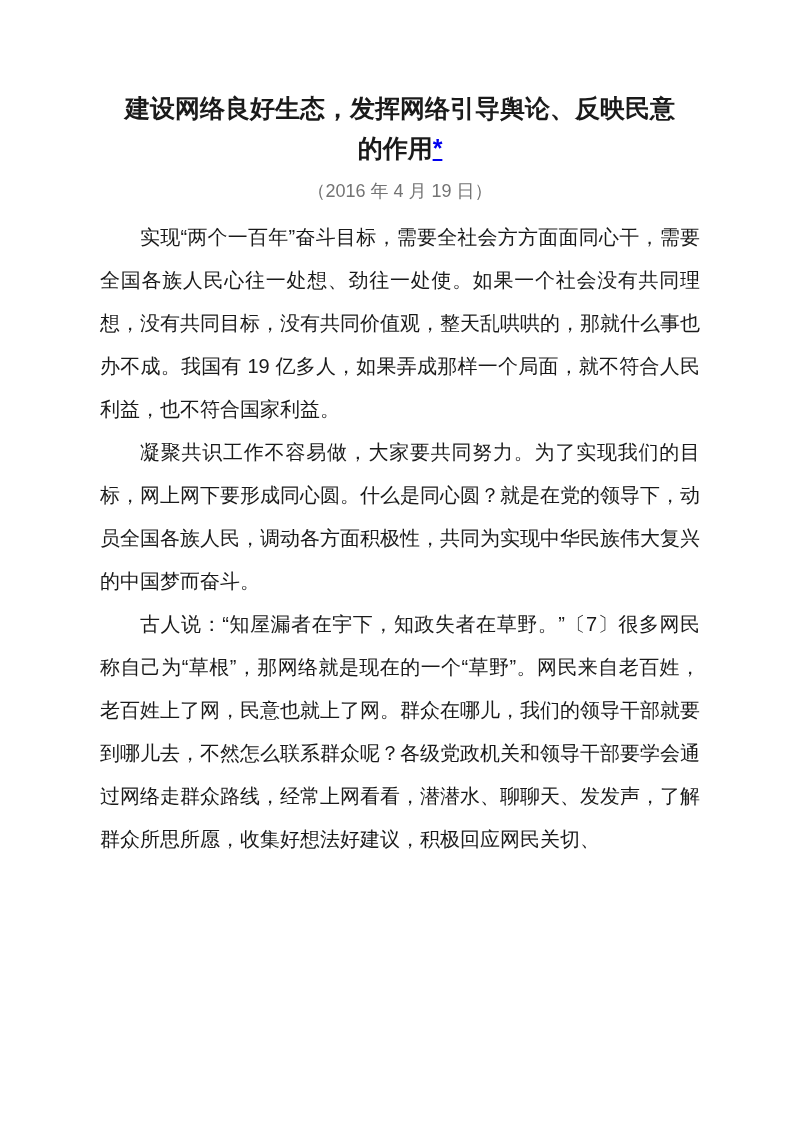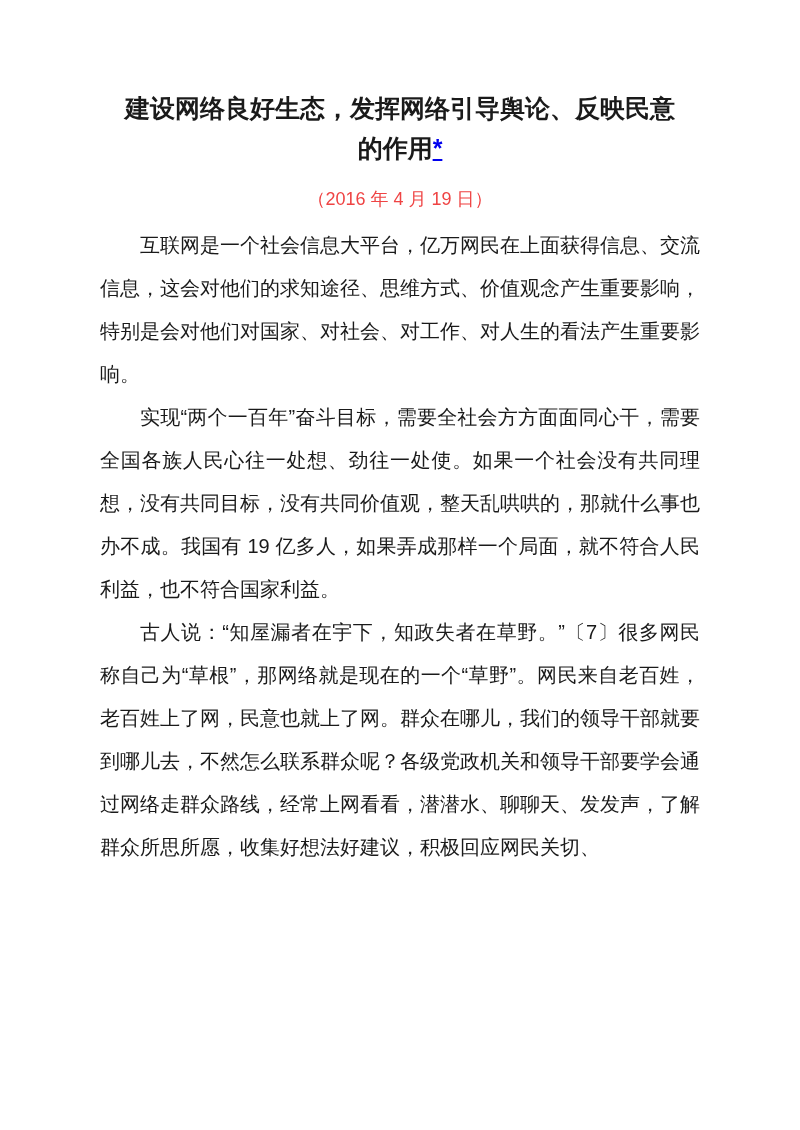--- a/index.html
+++ b/index.html
@@ -26,26 +26,26 @@
     font-weight: 700;
     text-align: center;
     color: #1a1a1a;
   }
   .footnote-link {
     color: #0000ee;
     text-decoration: underline;
     font-weight: 700;
   }
   .doc-date {
-    margin-top: 18px;
+    margin-top: 10px;
     text-align: center;
     font-size: 18px;
     line-height: 26px;
     font-weight: 400;
-    color: #ef4444;
+    color: #737373;
   }
   .doc-body {
     margin-top: 12px;
     font-size: 20px;
     line-height: 43px;
     text-align: justify;
     text-justify: inter-ideograph;
   }
   .doc-body p {
     margin: 0;
@@ -55,18 +55,18 @@
 </head>
 <body>
 
 <div class="page">
 
   <h1 class="doc-title"><span>建设网络良好生态，发挥网络引导舆论、反映民意的作用</span><a class="footnote-link" href="#">*</a></h1>
 
   <div class="doc-date">（2016 年 4 月 19 日）</div>
 
   <div class="doc-body">
-    <p>互联网是一个社会信息大平台，亿万网民在上面获得信息、交流信息，这会对他们的求知途径、思维方式、价值观念产生重要影响，特别是会对他们对国家、对社会、对工作、对人生的看法产生重要影响。</p>
     <p>实现“两个一百年”奋斗目标，需要全社会方方面面同心干，需要全国各族人民心往一处想、劲往一处使。如果一个社会没有共同理想，没有共同目标，没有共同价值观，整天乱哄哄的，那就什么事也办不成。我国有 19 亿多人，如果弄成那样一个局面，就不符合人民利益，也不符合国家利益。</p>
+    <p>凝聚共识工作不容易做，大家要共同努力。为了实现我们的目标，网上网下要形成同心圆。什么是同心圆？就是在党的领导下，动员全国各族人民，调动各方面积极性，共同为实现中华民族伟大复兴的中国梦而奋斗。</p>
     <p>古人说：“知屋漏者在宇下，知政失者在草野。”〔7〕很多网民称自己为“草根”，那网络就是现在的一个“草野”。网民来自老百姓，老百姓上了网，民意也就上了网。群众在哪儿，我们的领导干部就要到哪儿去，不然怎么联系群众呢？各级党政机关和领导干部要学会通过网络走群众路线，经常上网看看，潜潜水、聊聊天、发发声，了解群众所思所愿，收集好想法好建议，积极回应网民关切、</p>
   </div>
 
 </div>
 
 </body></html>

